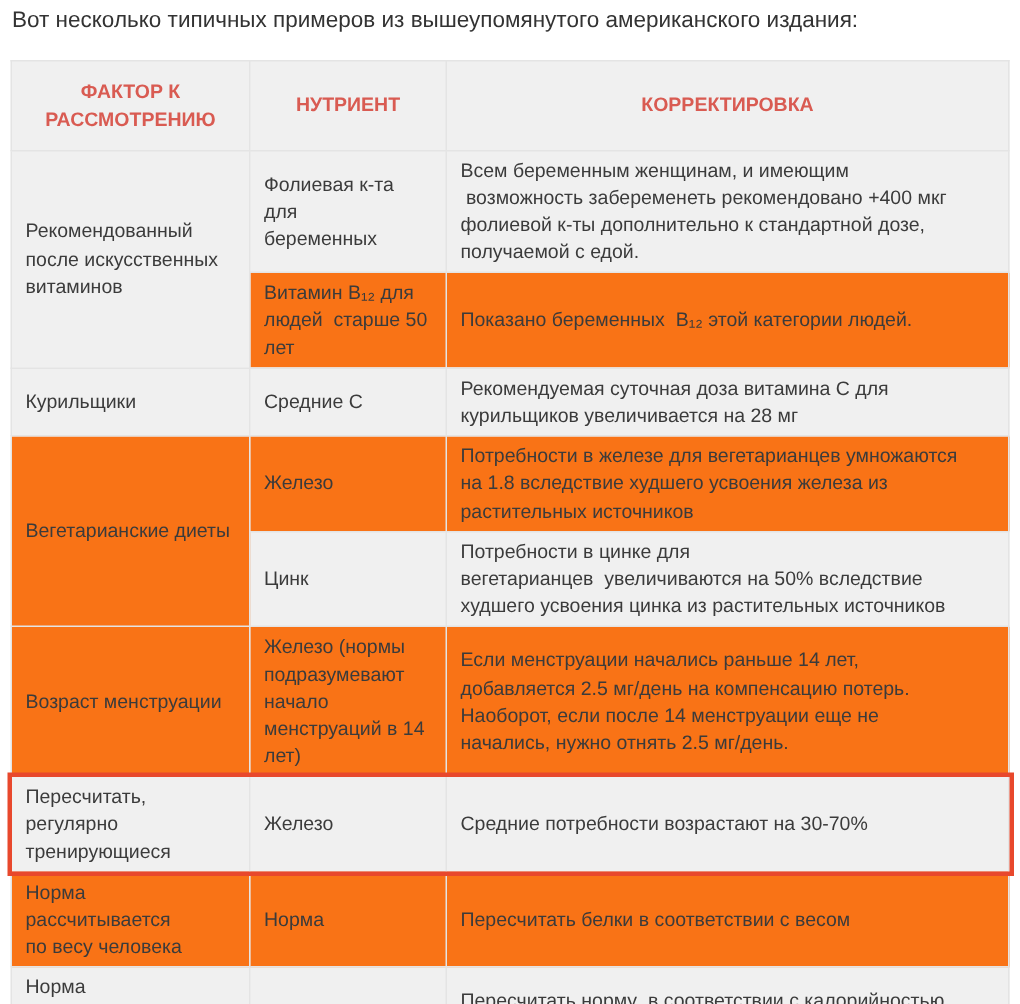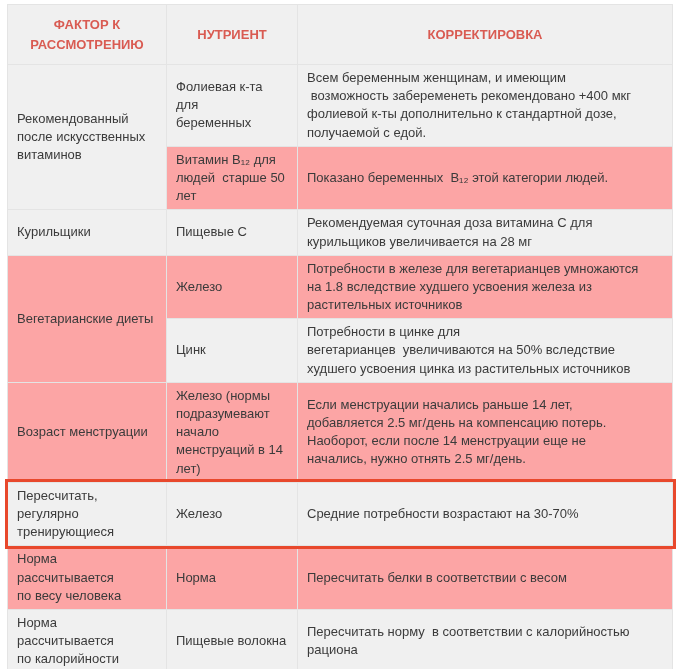--- a/index.html
+++ b/index.html
@@ -42,30 +42,31 @@
     padding: 10px 8px;
     line-height: 1.5;
   }
   td {
     font-size: 13px;
     color: #3b3b3b;
     padding: 4px 9px;
     vertical-align: middle;
     line-height: 1.4;
     white-space: pre-wrap;
-    background: #fca5a5;
+    background: #f97316;
   }
   tbody tr:nth-child(odd) td { background: #f0f0f0; }
   tr.highlight { outline: 3px solid #e8482c; }
 </style>
 </head>
 <body>
 
 <div class="page">
 
+  <p class="title">Вот несколько типичных примеров из вышеупомянутого американского издания:</p>
 
   <table class="nutrition-table">
     <colgroup>
       <col class="c1">
       <col class="c2">
       <col class="c3">
     </colgroup>
     <thead>
       <tr>
         <th>ФАКТОР К РАССМОТРЕНИЮ</th>
@@ -86,21 +87,21 @@
 получаемой с едой.</td>
       </tr>
       <tr>
         <td>Витамин В₁₂ для
 людей  старше 50
 лет</td>
         <td>Показано беременных  В₁₂ этой категории людей.</td>
       </tr>
       <tr>
         <td>Курильщики</td>
-        <td>Пищевые С</td>
+        <td>Средние С</td>
         <td>Рекомендуемая суточная доза витамина С для
 курильщиков увеличивается на 28 мг</td>
       </tr>
       <tr>
         <td rowspan="2">Вегетарианские диеты</td>
         <td>Железо</td>
         <td>Потребности в железе для вегетарианцев умножаются
 на 1.8 вследствие худшего усвоения железа из
 растительных источников</td>
       </tr>

